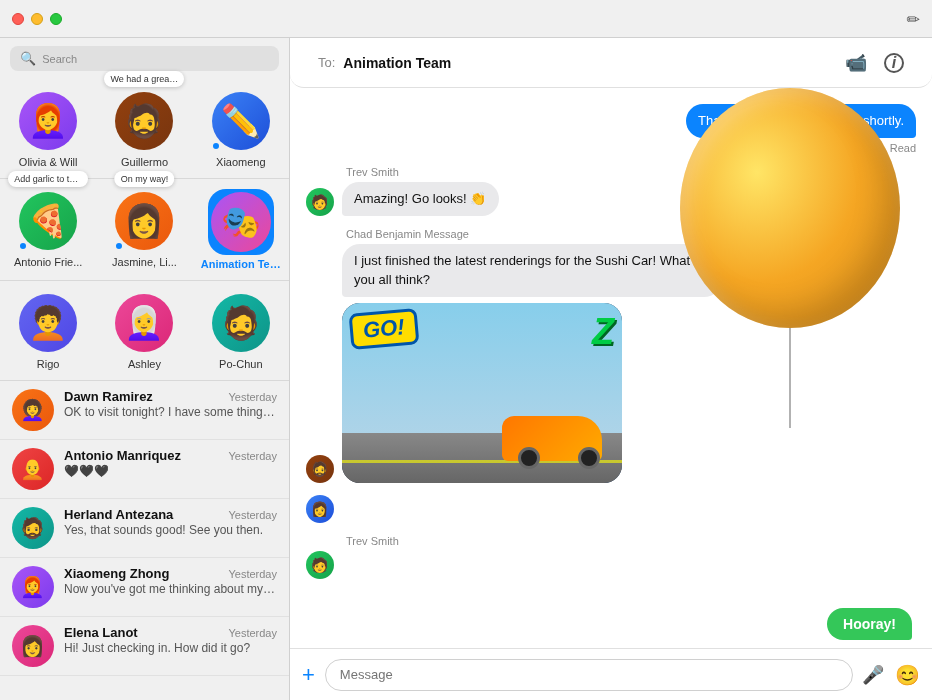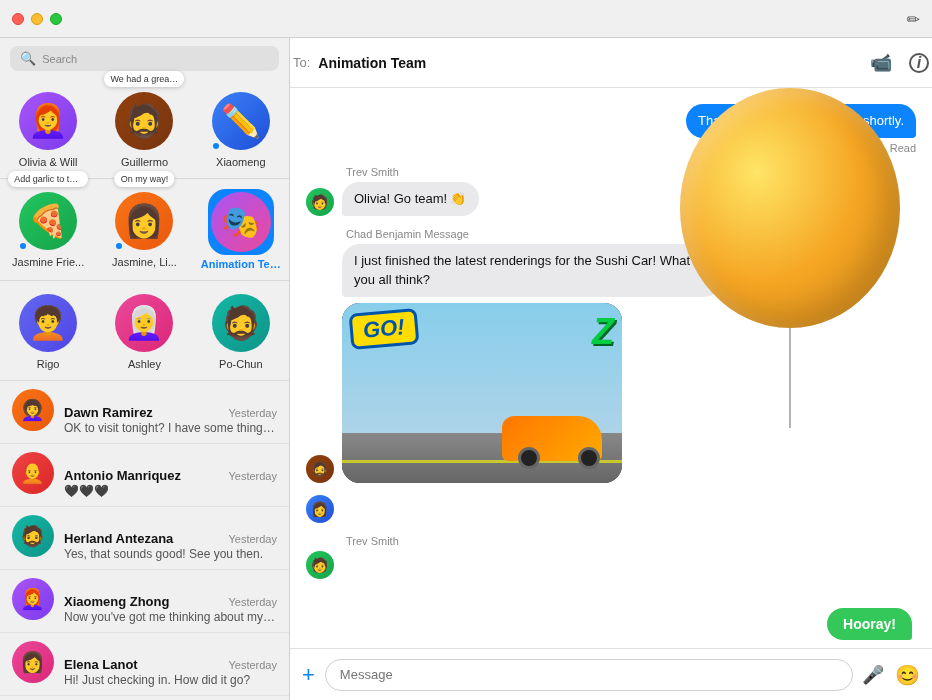--- a/index.html
+++ b/index.html
@@ -205,41 +205,42 @@
       flex-shrink: 0;
       display: flex;
       align-items: center;
       justify-content: center;
       font-size: 18px;
       color: white;
       font-weight: 600;
     }
     .conv-content { flex: 1; min-width: 0; }
     .conv-header { display: flex; justify-content: space-between; align-items: baseline; }
-    .conv-name { font-size: 13px; font-weight: 700; color: #111; margin-top: 16px; }
+    .conv-name { font-size: 13px; font-weight: 700; color: #111; }
     .conv-time { font-size: 11px; color: #888; }
     .conv-preview { font-size: 12px; color: #555; white-space: nowrap; overflow: hidden; text-overflow: ellipsis; margin-top: 1px; }
 
     
     .chat-area {
       flex: 1;
       display: flex;
       flex-direction: column;
       background: white;
       position: relative;
       overflow: hidden;
     }
 
     .chat-header {
       height: 50px;
       border-bottom: 1px solid #e0e0e0;
       display: flex;
       align-items: center;
-      padding: 0 3px;
+      padding: 0 28px;
       justify-content: space-between;
+      border-radius: 14px;
     }
     .chat-title-area { display: flex; align-items: center; gap: 8px; }
     .to-label { font-size: 13px; color: #888; }
     .chat-name { font-size: 14px; font-weight: 600; color: #111; }
     .chat-header-actions { display: flex; gap: 16px; align-items: center; }
     .header-icon { color: #555; font-size: 18px; cursor: pointer; }
 
     
     .messages-container {
       flex: 1;
@@ -468,21 +469,21 @@
       <div class="pinned-item" style="position:relative;">
         <div style="position:relative; display:inline-block;">
           <div class="speech-bubble">Add garlic to the butter, and then...</div>
           <div class="avatar-wrapper" style="position:relative;">
             <div class="avatar-circle av-green">
               <span class="emoji-avatar">🍕</span>
             </div>
             <div class="badge-dot"></div>
           </div>
         </div>
-        <span class="pinned-name">Jasmine Frie...</span>
+        <span class="pinned-name">Antonio Frie...</span>
       </div>
 
       <div class="pinned-item" style="position:relative;">
         <div style="position:relative; display:inline-block;">
           <div class="speech-bubble">On my way!</div>
           <div class="avatar-wrapper" style="position:relative;">
             <div class="avatar-circle av-orange">
               <span class="emoji-avatar">👩</span>
             </div>
             <div class="badge-dot"></div>
@@ -619,21 +620,21 @@
         </div>
         <div class="read-label">Read</div>
       </div>
 
       <div class="msg-group">
         <div class="msg-sender-name">Trev Smith</div>
         <div class="msg-row">
           <div class="msg-avatar-small av-green">
               <span style="font-size:14px;">🧑</span>
             </div>
-          <div class="bubble incoming">Olivia! Go team! 👏</div>
+          <div class="bubble incoming">Amazing! Go looks! 👏</div>
         </div>
       </div>
 
       <div class="msg-group">
         <div class="msg-sender-name">Chad Benjamin Message</div>
         <div class="msg-row">
           <div class="msg-avatar-small av-brown">
               <span style="font-size:14px;">🧔</span>
             </div>
           <div style="display:flex; flex-direction:column; gap:6px;">

